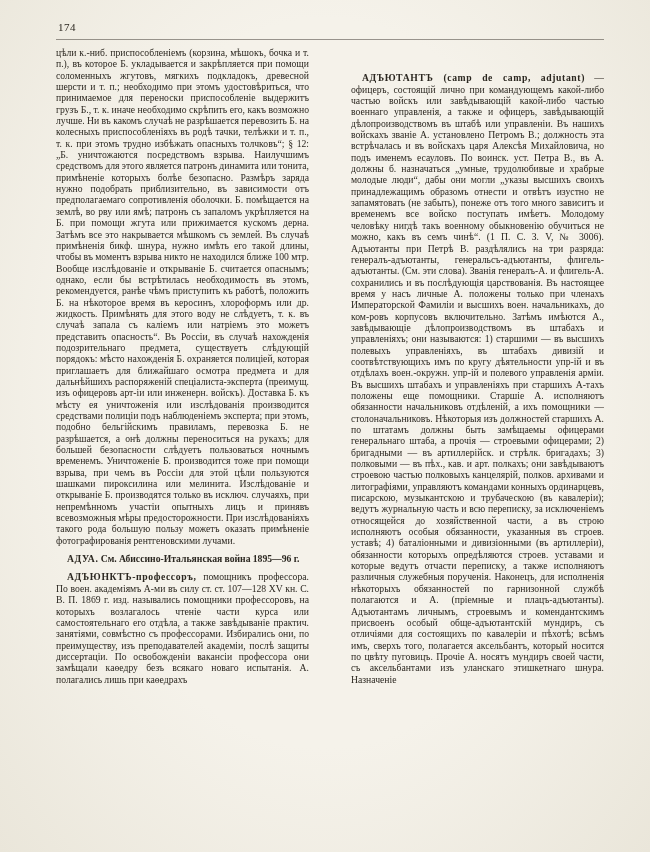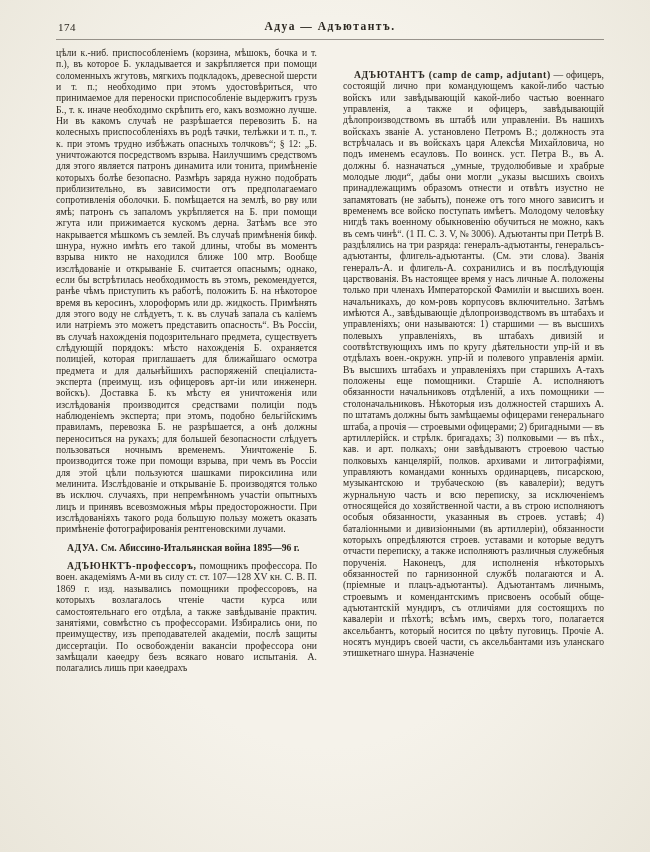--- a/index.html
+++ b/index.html
@@ -26,21 +26,21 @@
     position: absolute; left: 2px; top: 1px;
     font-size: 11px; letter-spacing: 0.5px;
   }
   .running-title {
     position: absolute; left: 0; right: 0; top: 0;
     text-align: center;
     font-weight: bold;
     font-size: 11.5px;
     letter-spacing: 1.5px;
   }
-  .columns { display: flex; align-items: center; }
+  .columns { display: flex; align-items: flex-end; gap: 8px; }
   .col {
     width: 262px;
     font-size: 9.7px;
     line-height: 11.35px;
     text-align: justify;
     hyphens: auto; -webkit-hyphens: auto;
     word-spacing: -0.2px;
   }
   .divider {
     width: 1px;
@@ -52,21 +52,20 @@
   p.entry { margin-top: 7px; text-indent: 11px; }
   .hw { letter-spacing: 0.6px; }
 </style>
 </head>
 <body>
 
 <div class="page">
 
   <header class="page-header">
     <span class="page-number">174</span>
-    <span class="running-title">Адуа — Адъютантъ.</span>
   </header>
 
   <div class="columns">
 
     <div class="col">
       <p class="cont">цѣли к.-ниб. приспособленіемъ (корзина, мѣшокъ, бочка и т. п.), въ которое Б. укладывается и закрѣпляется при помощи соломенныхъ жгутовъ, мягкихъ подкладокъ, древесной шерсти и т. п.; необходимо при этомъ удостовѣриться, что принимаемое для переноски приспособленіе выдержитъ грузъ Б., т. к. иначе необходимо скрѣпить его, какъ возможно лучше. Ни въ какомъ случаѣ не разрѣшается перевозить Б. на колесныхъ приспособленіяхъ въ родѣ тачки, телѣжки и т. п., т. к. при этомъ трудно избѣжать опасныхъ толчковъ“; § 12: „Б. уничтожаются посредствомъ взрыва. Наилучшимъ средствомъ для этого является патронъ динамита или тонита, примѣненіе которыхъ болѣе безопасно. Размѣръ заряда нужно подобрать приблизительно, въ зависимости отъ предполагаемаго сопротивленія оболочки. Б. помѣщается на землѣ, во рву или ямѣ; патронъ съ запаломъ укрѣпляется на Б. при помощи жгута или прижимается кускомъ дерна. Затѣмъ все это накрывается мѣшкомъ съ землей. Въ случаѣ примѣненія бикф. шнура, нужно имѣть его такой длины, чтобы въ моментъ взрыва никто не находился ближе 100 мтр. Вообще изслѣдованіе и открываніе Б. считается опаснымъ; однако, если бы встрѣтилась необходимость въ этомъ, рекомендуется, ранѣе чѣмъ приступить къ работѣ, положить Б. на нѣкоторое время въ керосинъ, хлороформъ или др. жидкость. Примѣнять для этого воду не слѣдуетъ, т. к. въ случаѣ запала съ каліемъ или натріемъ это можетъ представить опасность“. Въ Россіи, въ случаѣ нахожденія подозрительнаго предмета, существуетъ слѣдующій порядокъ: мѣсто нахожденія Б. охраняется полиціей, которая приглашаетъ для ближайшаго осмотра предмета и для дальнѣйшихъ распоряженій спеціалиста-эксперта (преимущ. изъ офицеровъ арт-іи или инженерн. войскъ). Доставка Б. къ мѣсту ея уничтоженія или изслѣдованія производится средствами полиціи подъ наблюденіемъ эксперта; при этомъ, подобно бельгійскимъ правиламъ, перевозка Б. не разрѣшается, а онѣ должны переноситься на рукахъ; для большей безопасности слѣдуетъ пользоваться ночнымъ временемъ. Уничтоженіе Б. производится тоже при помощи взрыва, при чемъ въ Россіи для этой цѣли пользуются шашками пироксилина или мелинита. Изслѣдованіе и открываніе Б. производятся только въ исключ. случаяхъ, при непремѣнномъ участіи опытныхъ лицъ и принявъ всевозможныя мѣры предосторожности. При изслѣдованіяхъ такого рода большую пользу можетъ оказать примѣненіе фотографированія рентгеновскими лучами.</p>
       <p class="entry">
         <b class="hw">АДУА.</b>
         <b>См. Абиссино-Итальянская война 1895—96 г.</b>
       </p>

